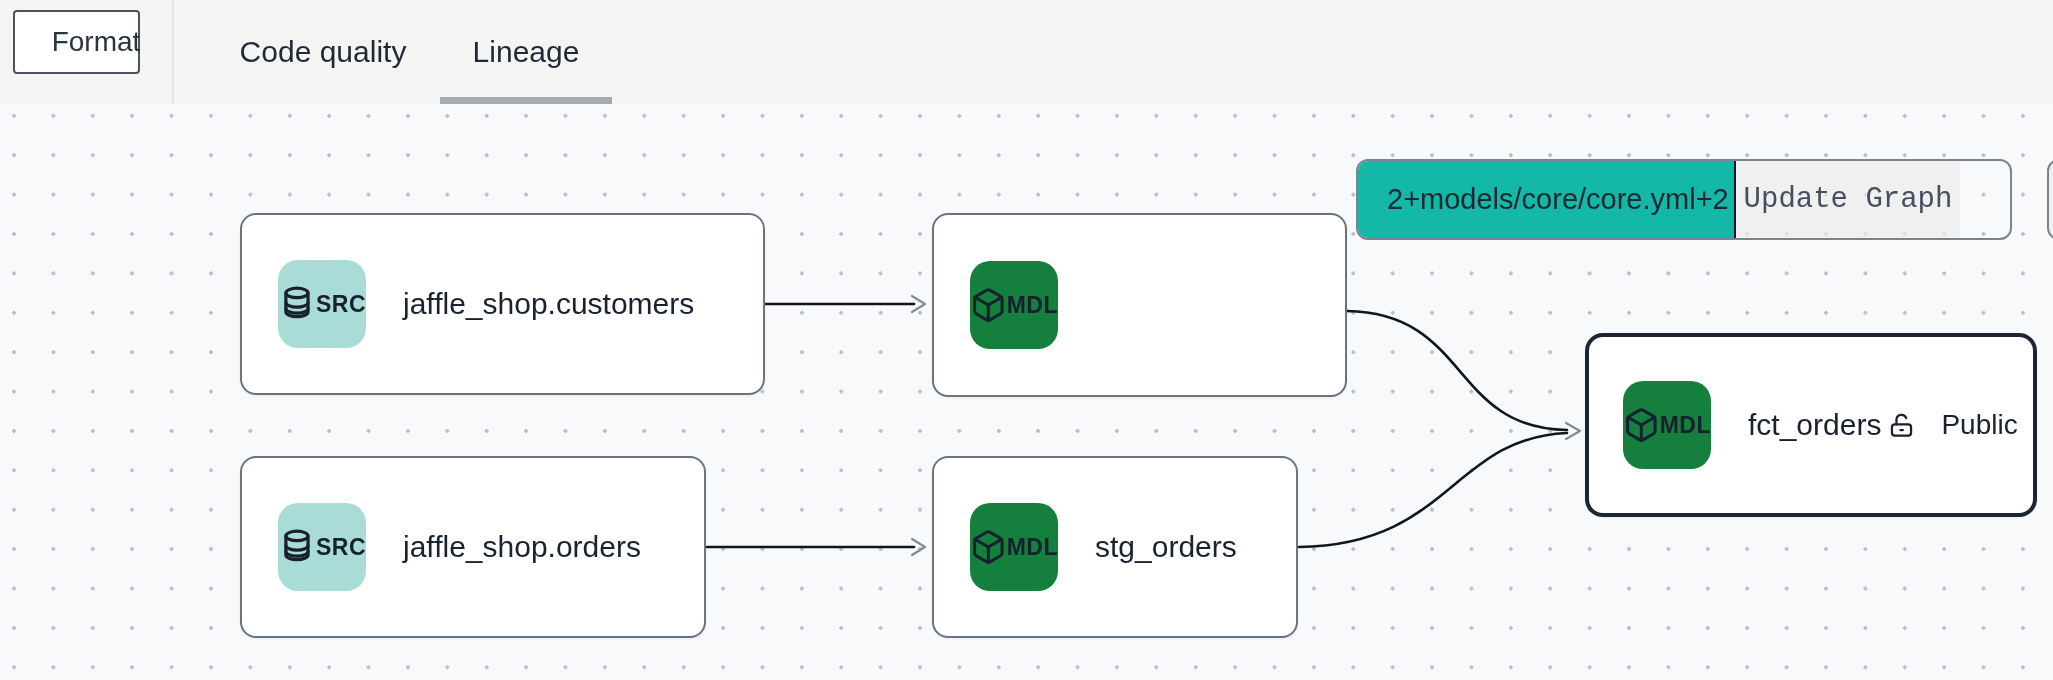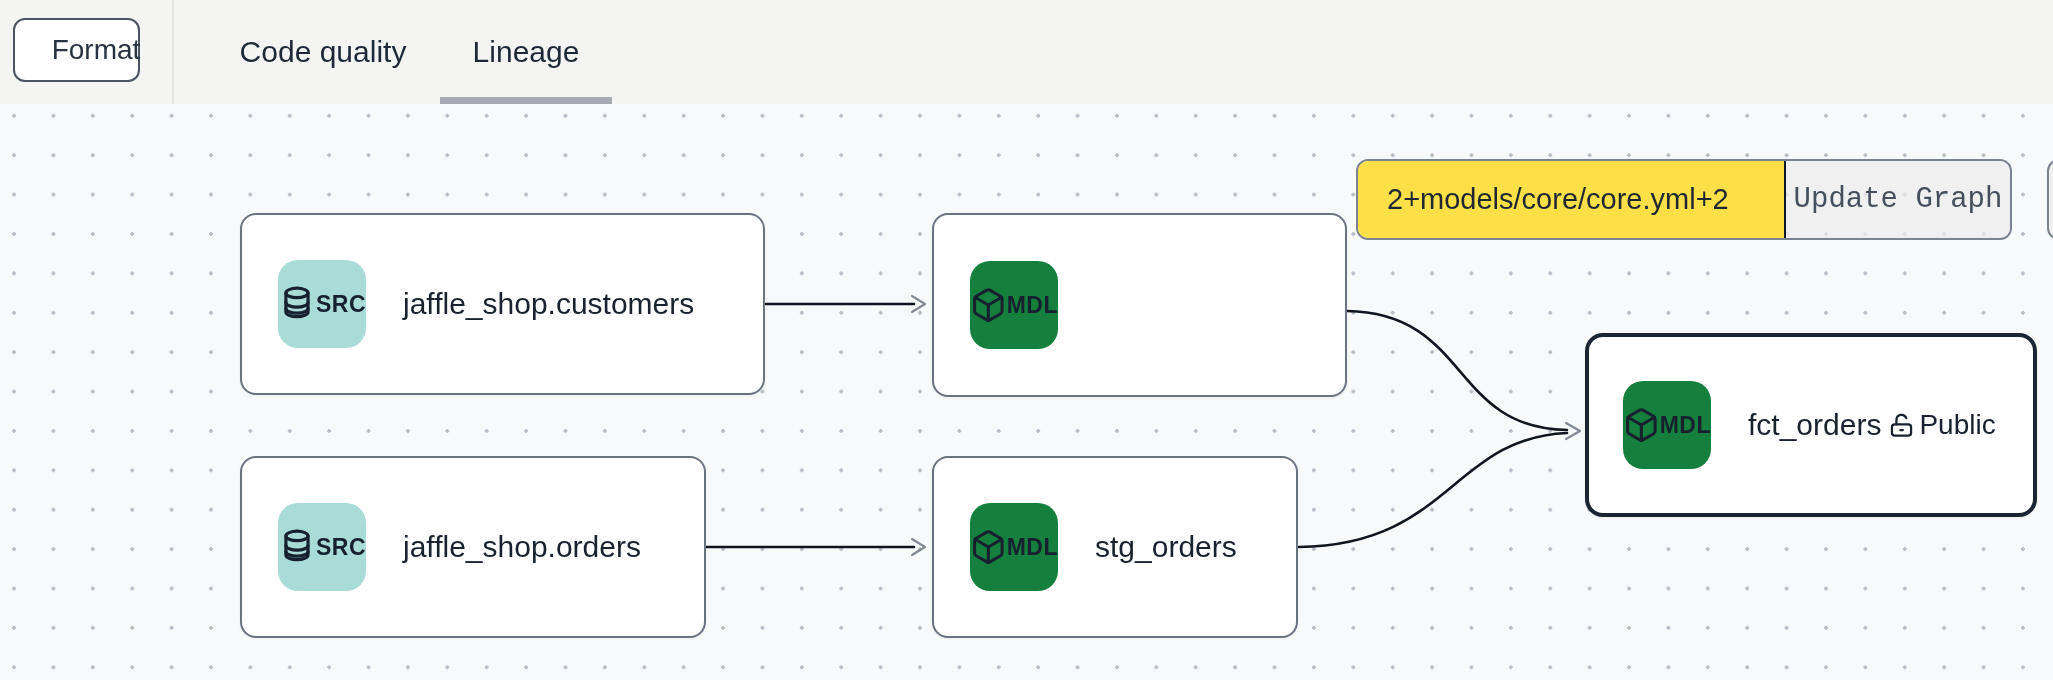--- a/index.html
+++ b/index.html
@@ -4,22 +4,22 @@
 <style>
   * { margin:0; padding:0; box-sizing:border-box; }
   html,body { width:2053px; height:680px; overflow:hidden; }
   body { font-family:"Liberation Sans","DejaVu Sans",sans-serif; color:#1b2330; }
 
   .app { position:relative; width:2053px; height:680px; background:#f4f4f3; overflow:hidden; }
 
   
   .topbar { position:absolute; left:0; top:0; width:2053px; height:104px; background:#f4f4f3; }
   .format-btn {
-    position:absolute; left:13px; top:18px; width:127px; height:64px;
-    background:#ffffff; border:2.5px solid #4b5362; border-radius:12px;
+    position:absolute; left:13px; top:10px; width:127px; height:64px;
+    background:#ffffff; border:2.5px solid #4b5362; border-radius:4px;
     font-family:inherit; font-size:28px; color:#2a3342; cursor:pointer;
     display:flex; align-items:center; justify-content:center;padding-left:39px;
   }
   .topbar-divider { position:absolute; left:172px; top:0; width:2px; height:104px; background:#e5e5e3; }
   .tab { position:absolute; top:0; height:104px; display:flex; align-items:center; justify-content:center;
          font-size:30px; color:#1f2837; cursor:pointer; }
   .tab-code-quality { left:230px; width:186px; }
   .tab-lineage { left:440px; width:172px; }
   .tab-underline { position:absolute; left:440px; top:97px; width:172px; height:7px; background:#a6aab2; }
 
@@ -44,32 +44,32 @@
   .badge {
     width:88px; height:88px; border-radius:20px; flex:0 0 auto;
     display:flex; align-items:center; justify-content:center;
   }
   .badge.src { background:#a9dbd7; }
   .badge.mdl { background:#15803d; }
   .badge svg { width:40px; height:40px; stroke:#17202e; stroke-width:2; fill:none;
                stroke-linecap:round; stroke-linejoin:round; }
   .badge-label { font-size:23px; font-weight:600; color:#17202e; margin-top:1px; letter-spacing:.5px; }
   .node-meta { display:flex; flex-direction:row; gap:7px;justify-content:flex-end; }
-  .access-row { display:flex; align-items:center; gap:4px; font-size:28px; color:#1a222f; }
+  .access-row { display:flex; align-items:center; gap:26px; font-size:28px; color:#1a222f; }
   .access-row svg { width:27px; height:27px; stroke:#1a222f; stroke-width:2; fill:none;
                     stroke-linecap:round; stroke-linejoin:round; }
 
   
   .selector {
     position:absolute; left:1356px; top:159px; width:656px; height:81px;
     border:2px solid #7b8290; border-radius:12px; display:flex; overflow:hidden;
     background:transparent;
   }
   .selector input {
-    width:426px; height:100%; border:none; outline:none; background:#fde047;
+    width:376px; height:100%; border:none; outline:none; background:#14b8a6;
     font-family:inherit; font-size:29px; color:#1f2733; padding:0 0 0 29px;
   }
   .selector button {
     width:226px; height:100%; border:none; border-left:2px solid #0f172a;
     background:rgba(236,236,234,.72); font-family:Liberation Mono, monospace; font-size:29px; color:#454f5d; cursor:pointer;
   }
   .partial-btn {
     position:absolute; left:2047px; top:159px; width:46px; height:81px;
     border:2px solid #7b8290; border-radius:12px; background:rgba(236,236,234,.72);
   }

